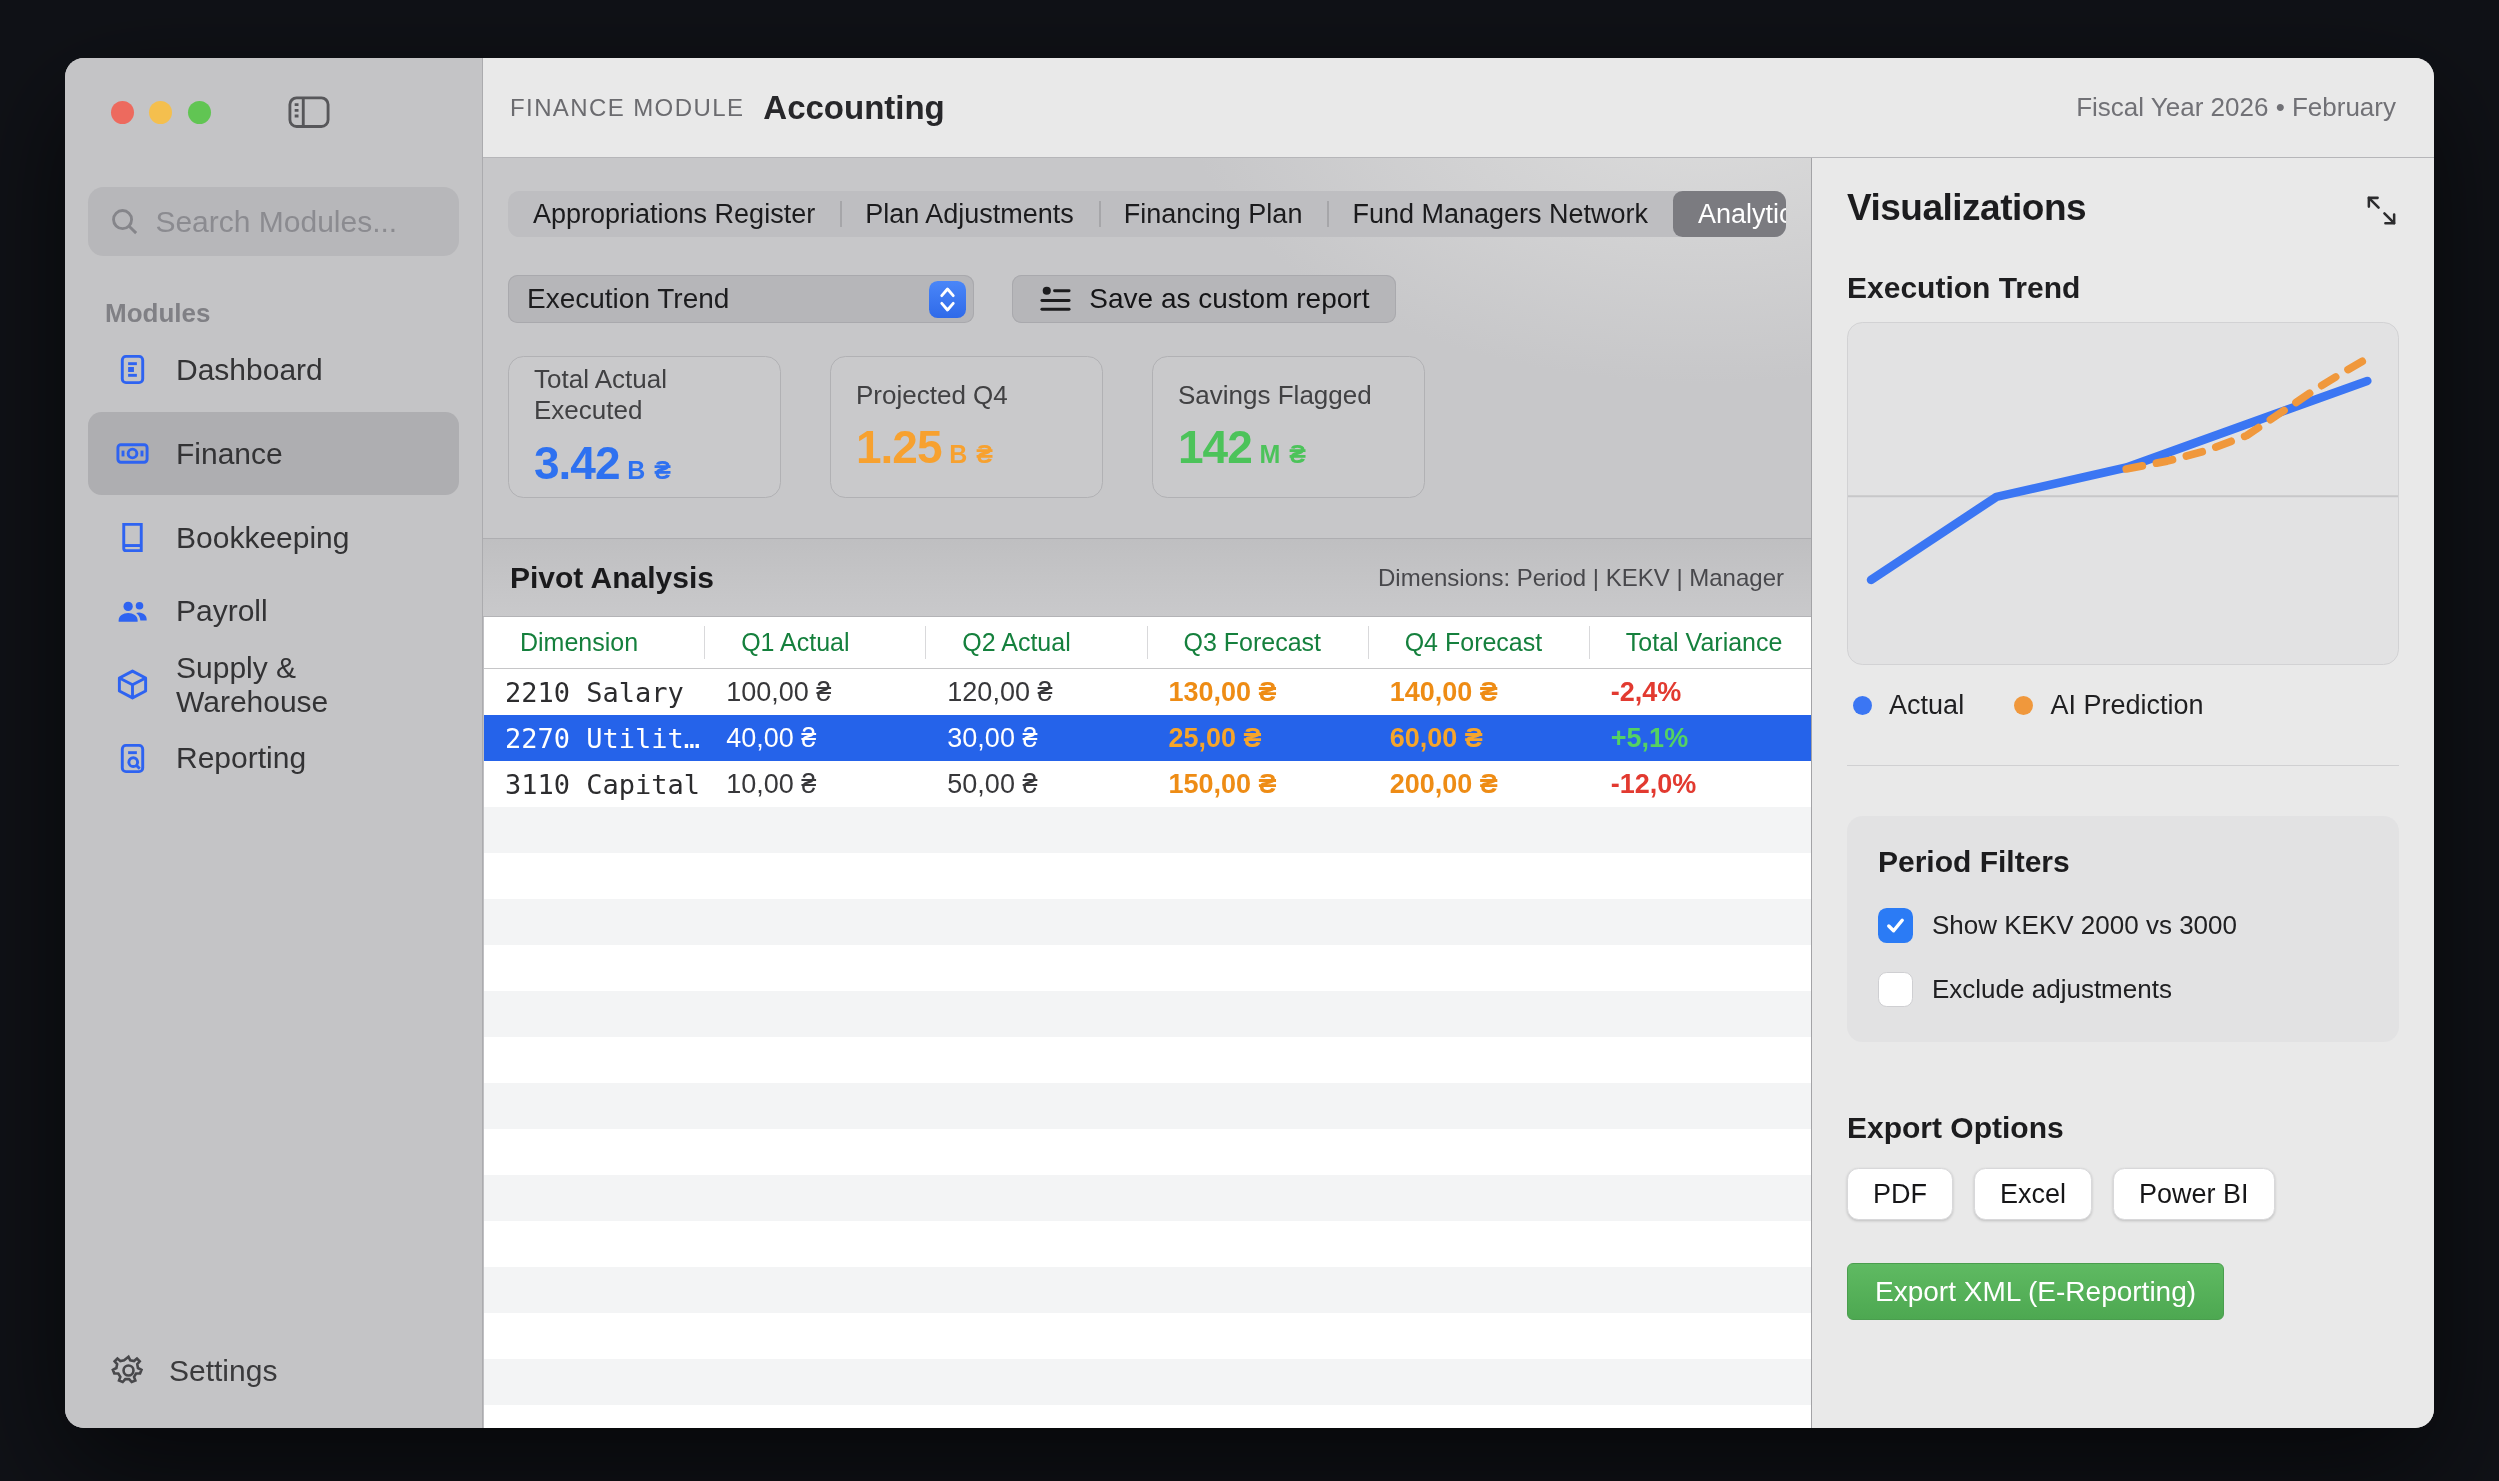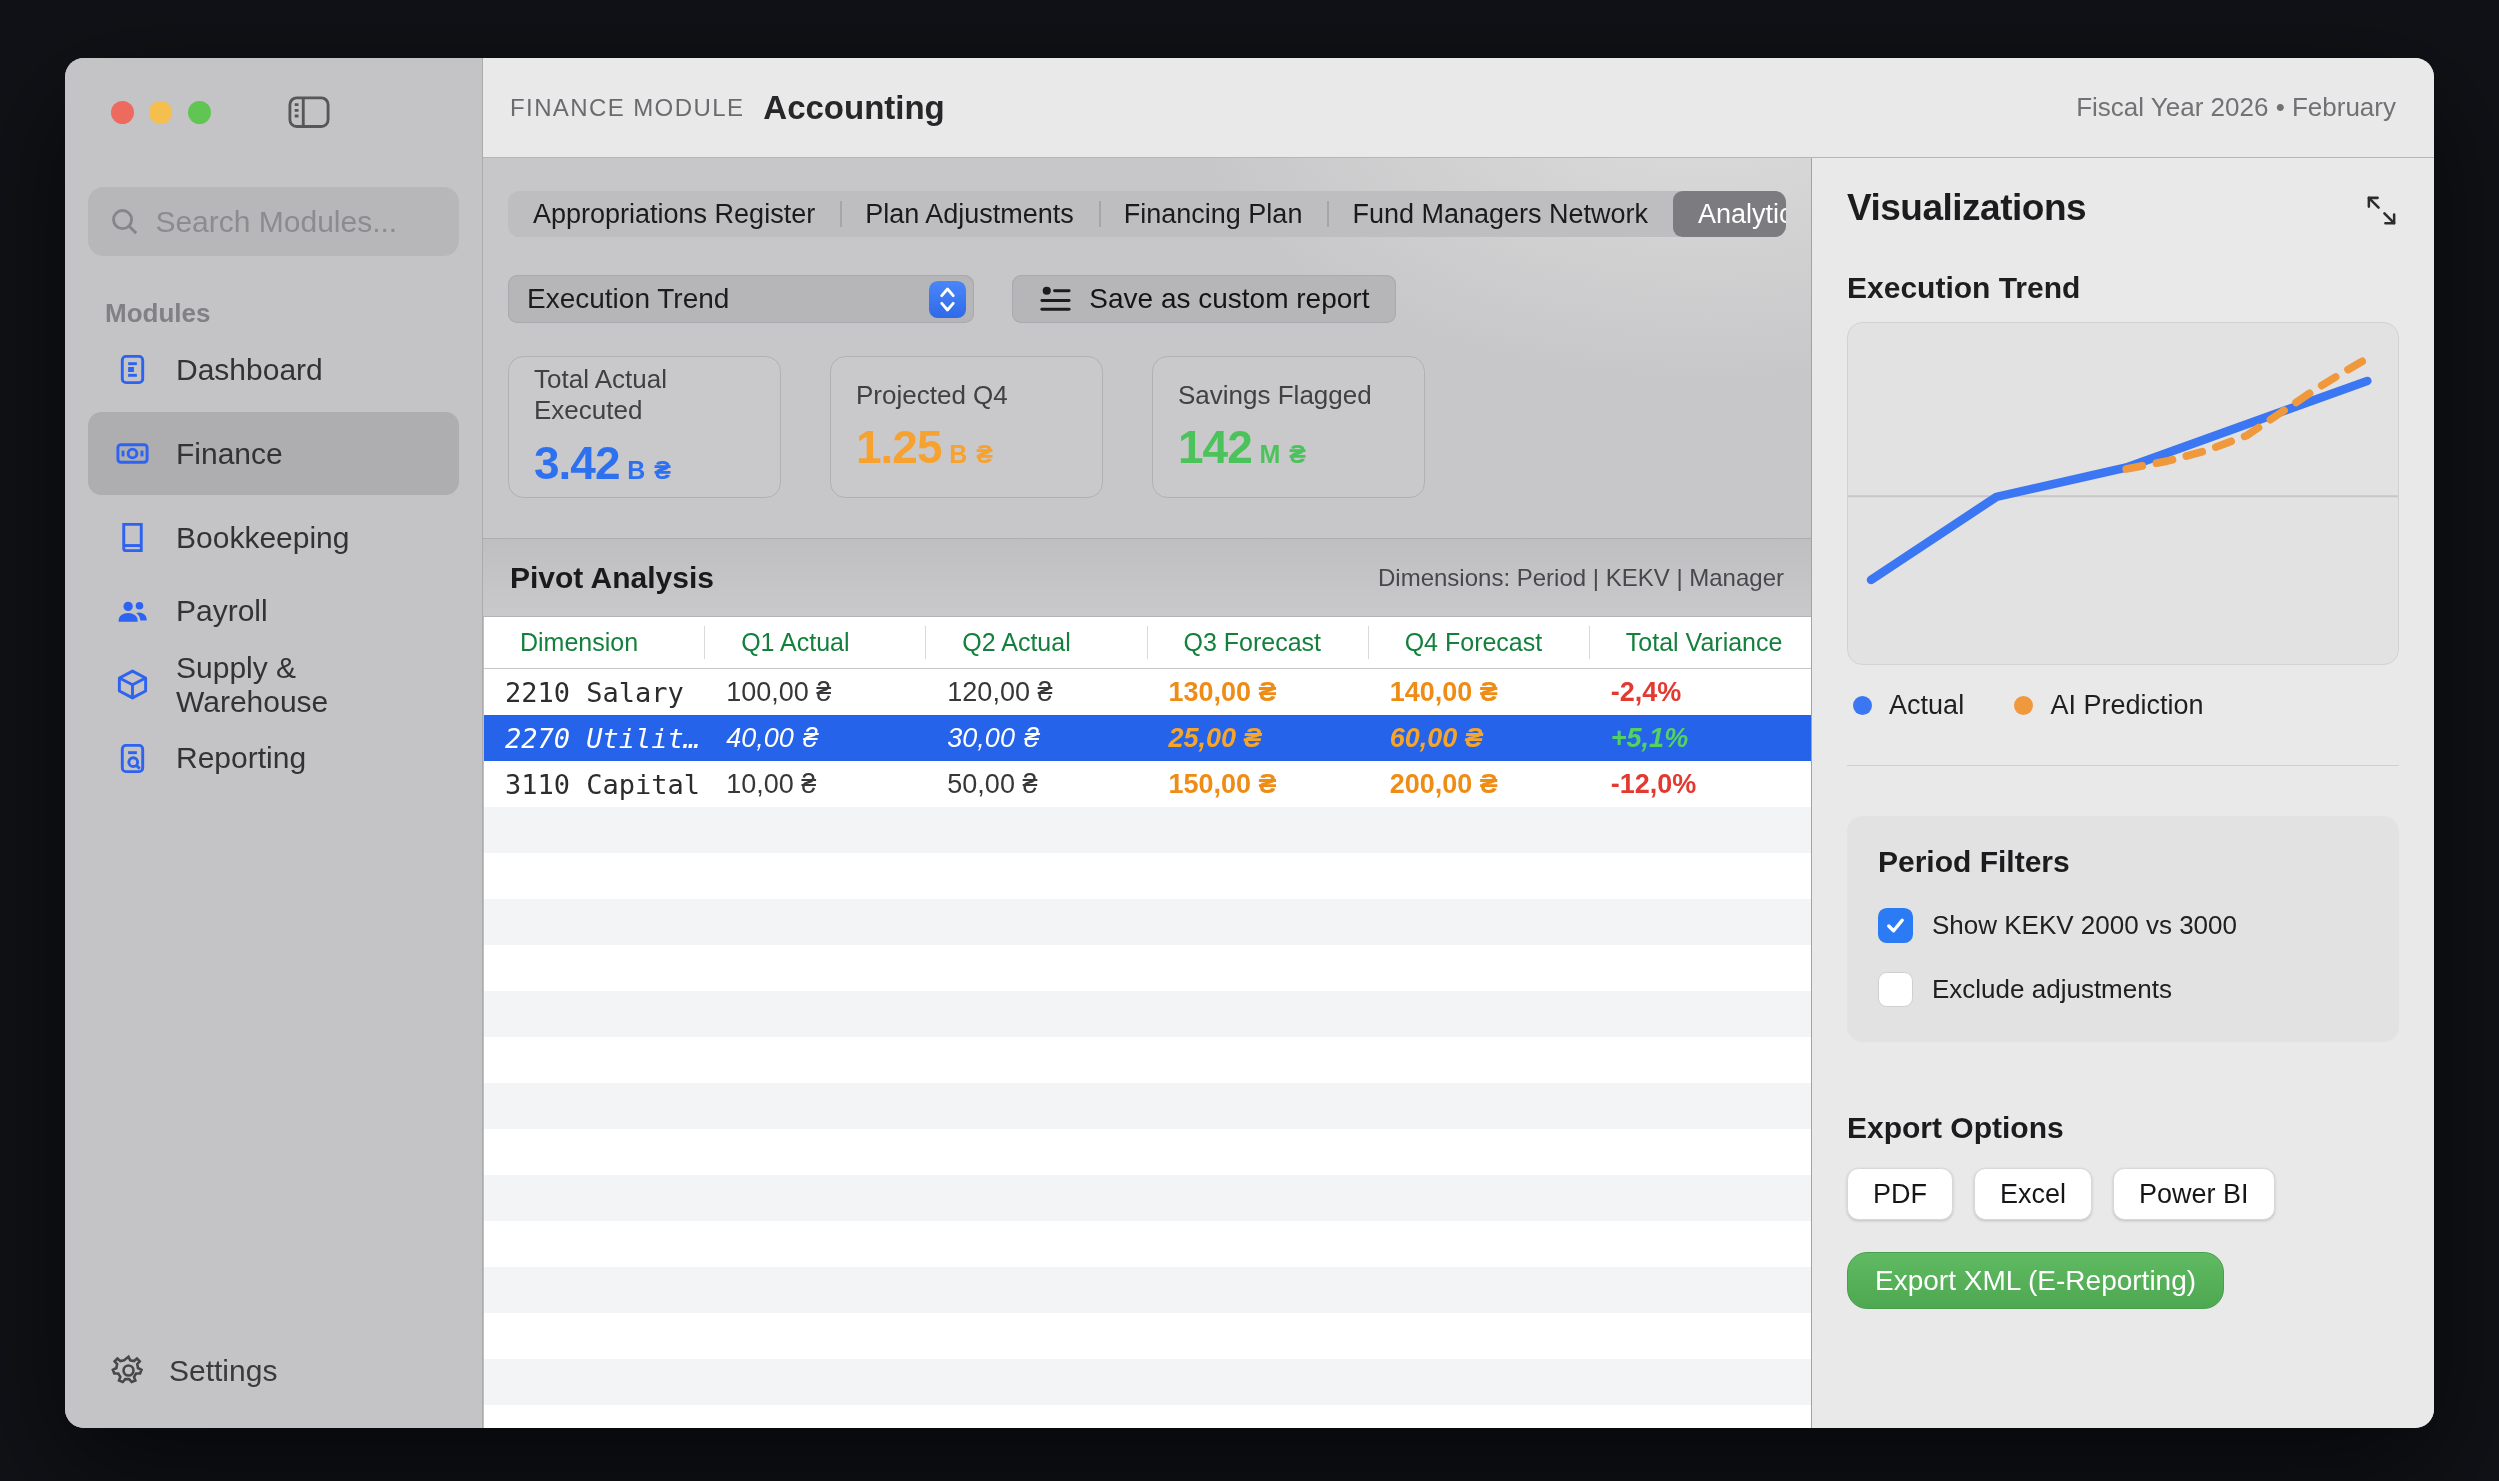--- a/index.html
+++ b/index.html
@@ -115,21 +115,21 @@
     border-right:1.9px solid #d9d9db; }
   .th:last-child{ border-right:none; }
   .tr { display:grid; grid-template-columns:repeat(6,1fr); height:46px; flex:0 0 46px; align-items:center; background:#fff;}
   .tr.stripe{ background:#f3f4f5; }
   .tr.selected{ background:#2563ea; }
   .td { font-size:27px; color:#37373a; padding-left:21px; white-space:nowrap; overflow:hidden;}
   .td.dim { font-family:"DejaVu Sans Mono", monospace; font-size:27px; color:#2c2c2e; }
   .td.forecast { color:#ee8c15; font-weight:700; }
   .td.neg { color:#e23a30; font-weight:600;}
   .td.pos { color:#2fa24a; font-weight:600;}
-  .tr.selected .td { color:#ffffff;font-style:italic; }
+  .tr.selected .td { color:#ffffff; }
   .tr.selected .td.forecast { color:#f6a52b; }
   .tr.selected .td.pos { color:#54d163; }
 
   
   .panel { width:622px; flex:0 0 622px; background:#e9e9e9; padding:29px 35px 0 35px; overflow:hidden;}
   .panel-head { display:flex; align-items:flex-start; }
   .panel-title{ font-size:37px; font-weight:800; color:#1c1c1e; letter-spacing:-0.5px;}
   .expand-btn{ margin-left:auto; margin-top:5.8px; width:35px; height:35px; color:#2c2c2e;}
   .chart-title{ margin-top:42px; font-size:30px; font-weight:700; color:#1e1e20;}
   .chart-card{
@@ -151,22 +151,22 @@
   .checkbox svg{ width:23px; height:23px; color:#fff;}
   .qf-label{ font-size:26px; color:#202022;}
 
   .export-title{ margin-top:69px; font-size:30px; font-weight:700; color:#1c1c1e;}
   .export-row{ margin-top:23px; display:flex; gap:21px;}
   .btn-white{
     background:#ffffff; border:1px solid #d8d8da; border-radius:11.5px; padding:9.6px 25px;
     font-size:27px; color:#161618; box-shadow:0 1px 2.9px rgba(0,0,0,.18);
   }
   .btn-green{
-    margin-top:32px; display:inline-block; background:linear-gradient(#5fba62,#4da851);
-    border-radius:20px; padding:11.5px 27px; font-size:28px; color:#ffffff; border:1px solid #4a9e4e;
+    margin-top:43px; display:inline-block; background:linear-gradient(#5fba62,#4da851);
+    border-radius:6px; padding:11.5px 27px; font-size:28px; color:#ffffff; border:1px solid #4a9e4e;
   }
 </style>
 </head>
 <body>
 
 <div class="window">
 
   <div class="sidebar">
     <div class="traffic-row">
       <div class="light red"></div>

